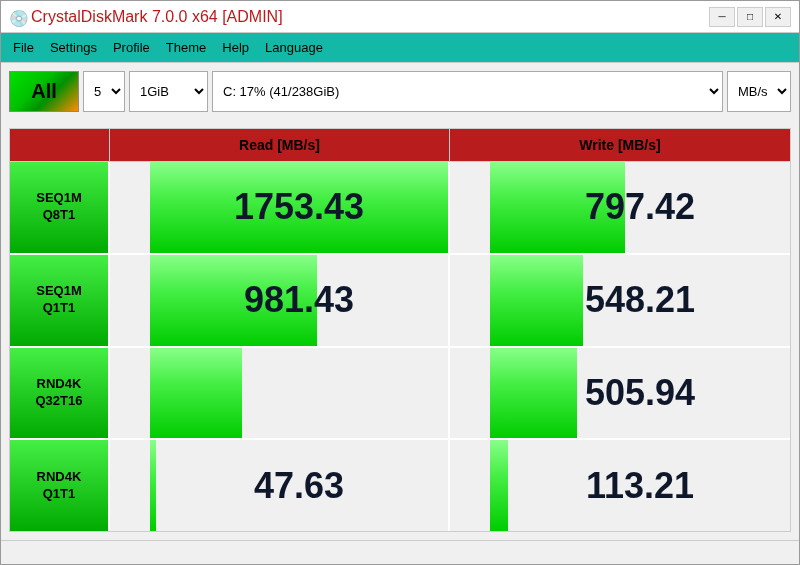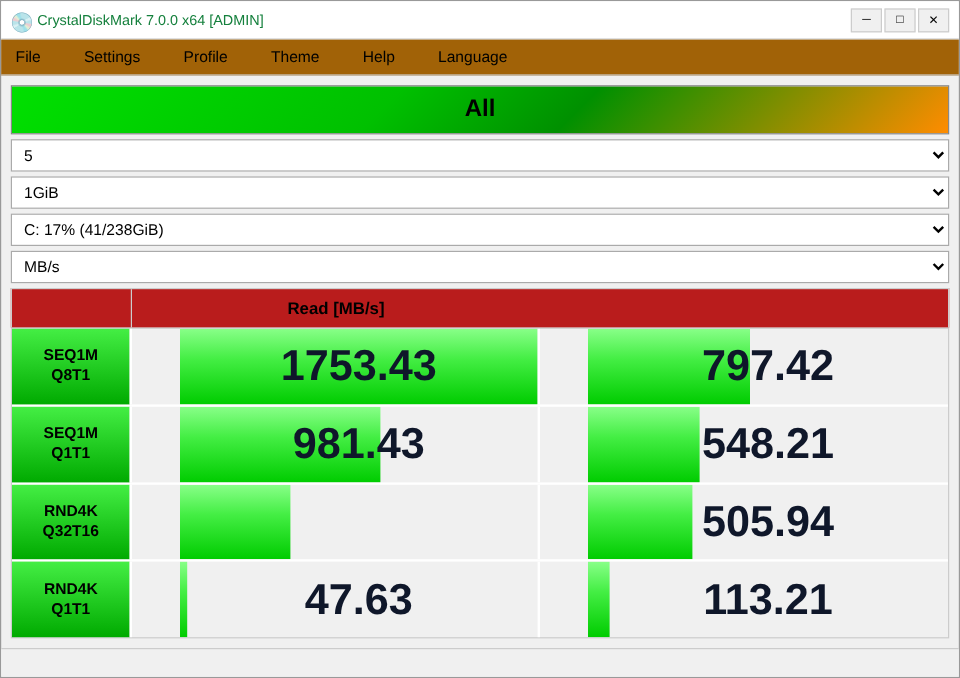--- a/index.html
+++ b/index.html
@@ -37,22 +37,22 @@
       align-items: center;
       gap: 6px;
     }
 
     .title-bar-icon {
       width: 16px;
       height: 16px;
     }
 
     .title-bar-text {
-      font-size: 12px;
-      color: #15803d;
+      font-size: 16px;
+      color: #b91c1c;
     }
 
     .title-bar-controls {
       display: flex;
       gap: 2px;
     }
 
     .title-btn {
       width: 26px;
       height: 20px;
@@ -64,27 +64,27 @@
       align-items: center;
       justify-content: center;
     }
 
     .title-btn.close-btn {
       background: #f0f0f0;
     }
 
     
     .menu-bar {
-      background: #a16207;
+      background: #14b8a6;
       display: flex;
       align-items: center;
       padding: 4px 4px;
       border-bottom: 1px solid #ccc;
       height: 30px;
-      gap: 20px;
+      gap: 0;
     }
 
     .menu-item {
       padding: 2px 8px;
       font-size: 13px;
       cursor: pointer;
       color: #000;
     }
 
     
@@ -94,22 +94,21 @@
       display: flex;
       flex-direction: column;
       gap: 0;
     }
 
     
     .top-controls {
       display: flex;
       align-items: stretch;
       gap: 4px;
-      margin-bottom: 4px;
-      flex-direction: column;
+      margin-bottom: 16px;
     }
 
     .btn-all {
       background: linear-gradient(135deg, #00e000 0%, #00c000 40%, #009000 60%, #ff8c00 100%);
       color: #000;
       font-weight: bold;
       font-size: 20px;
       border: 1px solid #888;
       padding: 8px 18px;
       cursor: pointer;
@@ -275,20 +274,21 @@
       </select>
       <select class="select-control">
         <option>MB/s</option>
         <option>GB/s</option>
       </select>
     </div>
 
     <div class="header-row">
       <div class="header-cell"></div>
       <div class="header-cell">Read [MB/s]</div>
+      <div class="header-cell">Write [MB/s]</div>
     </div>
 
     <div class="data-rows" id="data-rows-container">
     <div class="data-row">
       <div class="label-cell">
         SEQ1M<br>Q8T1
       </div>
       <div class="value-cell">
         <div class="bar-bg" style="width: 100%"></div>
         <span class="val-text">1753.43</span>

